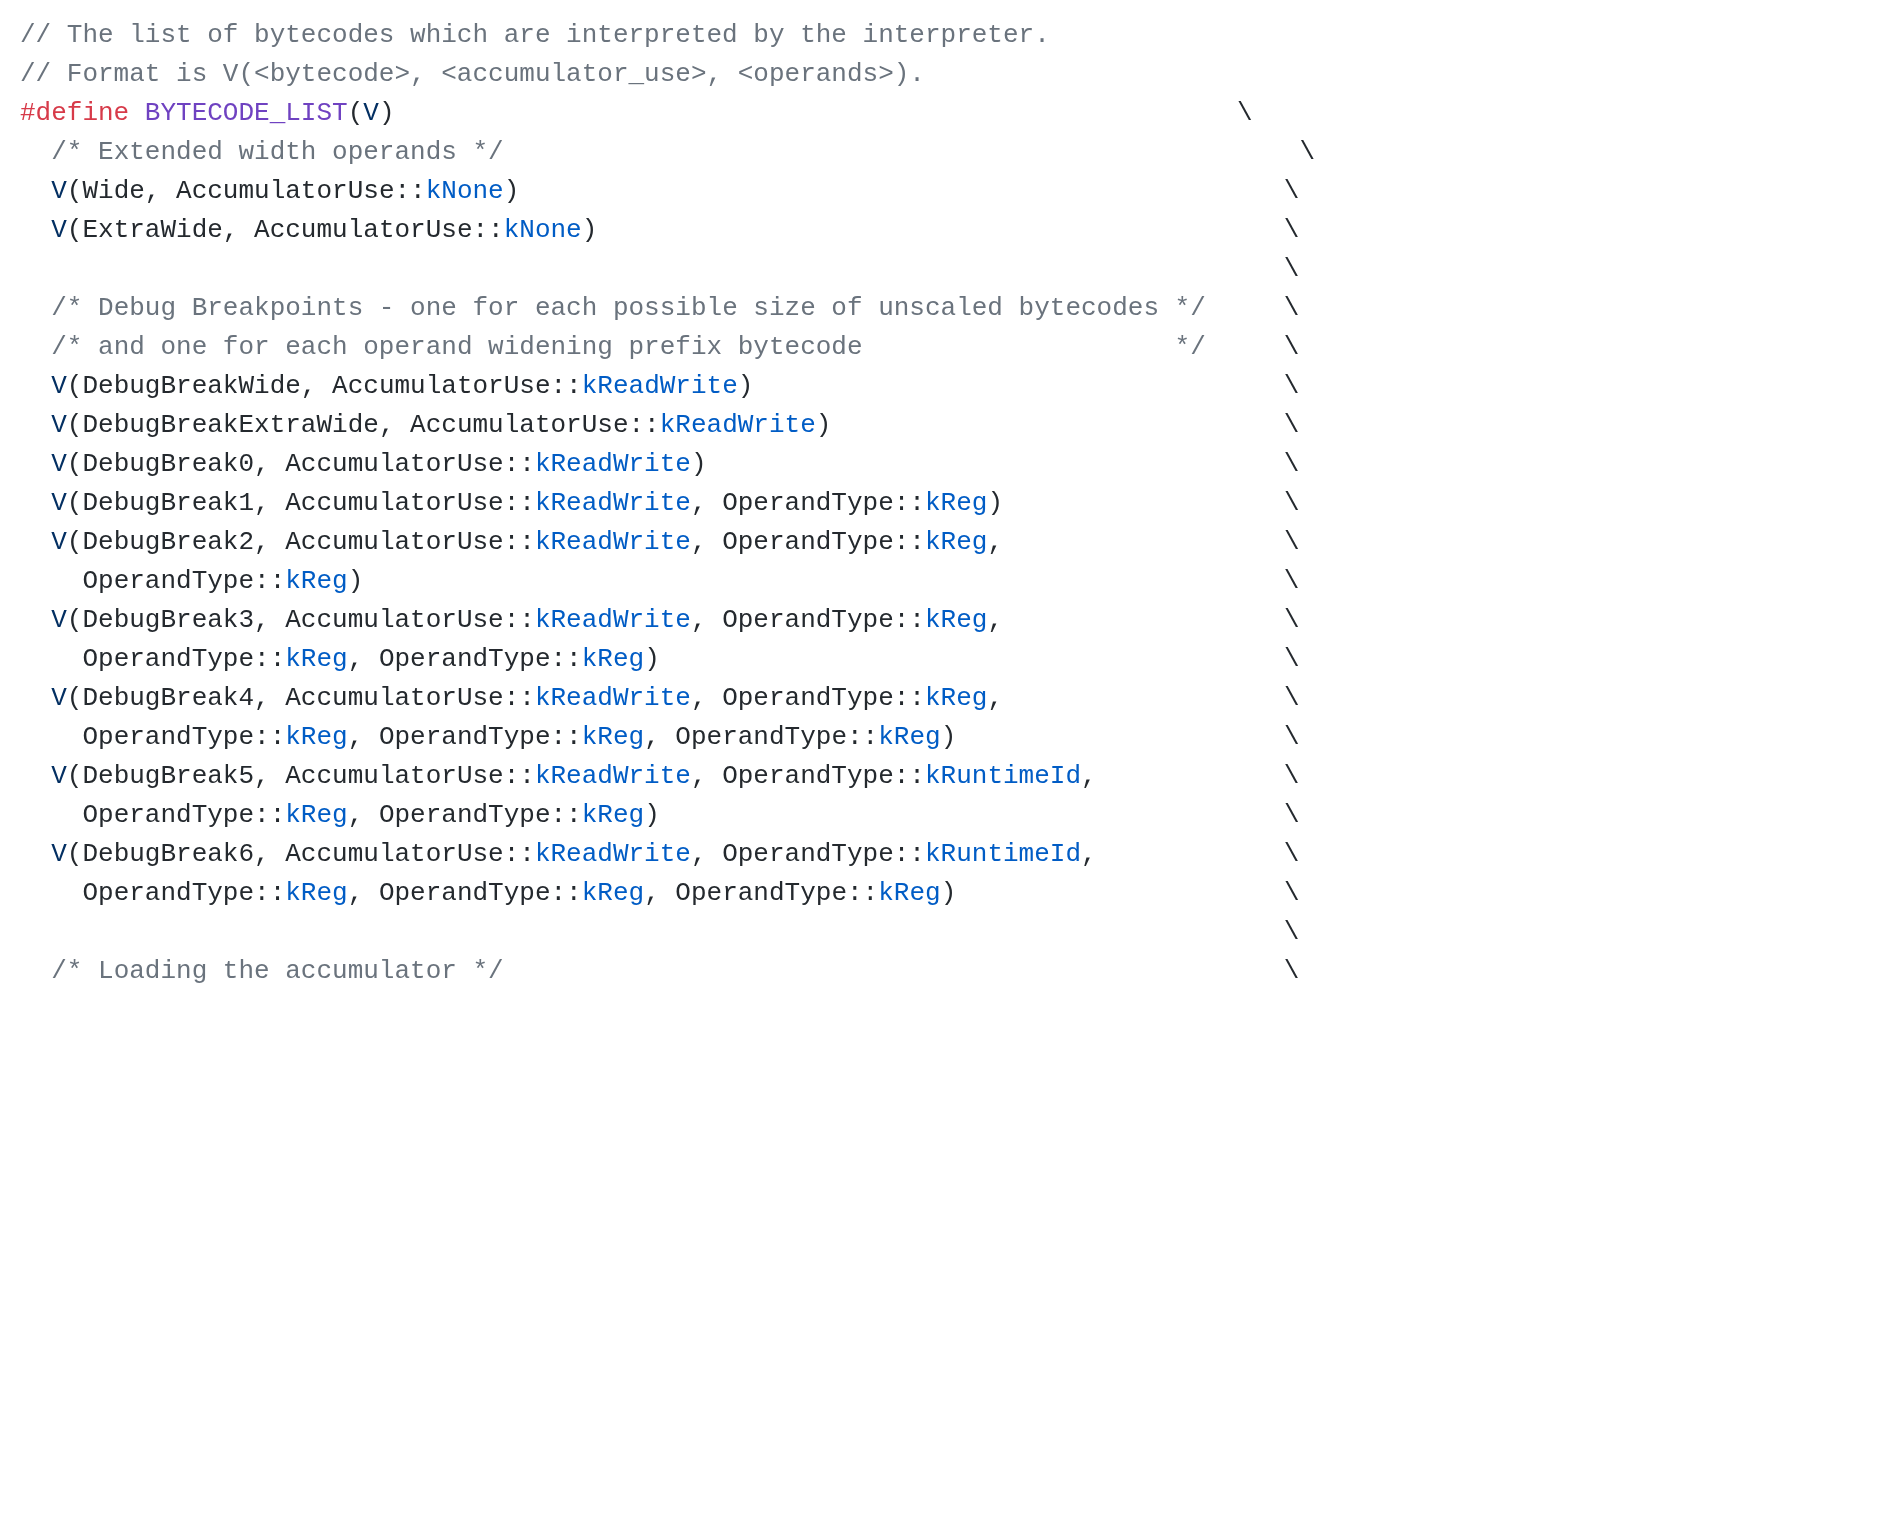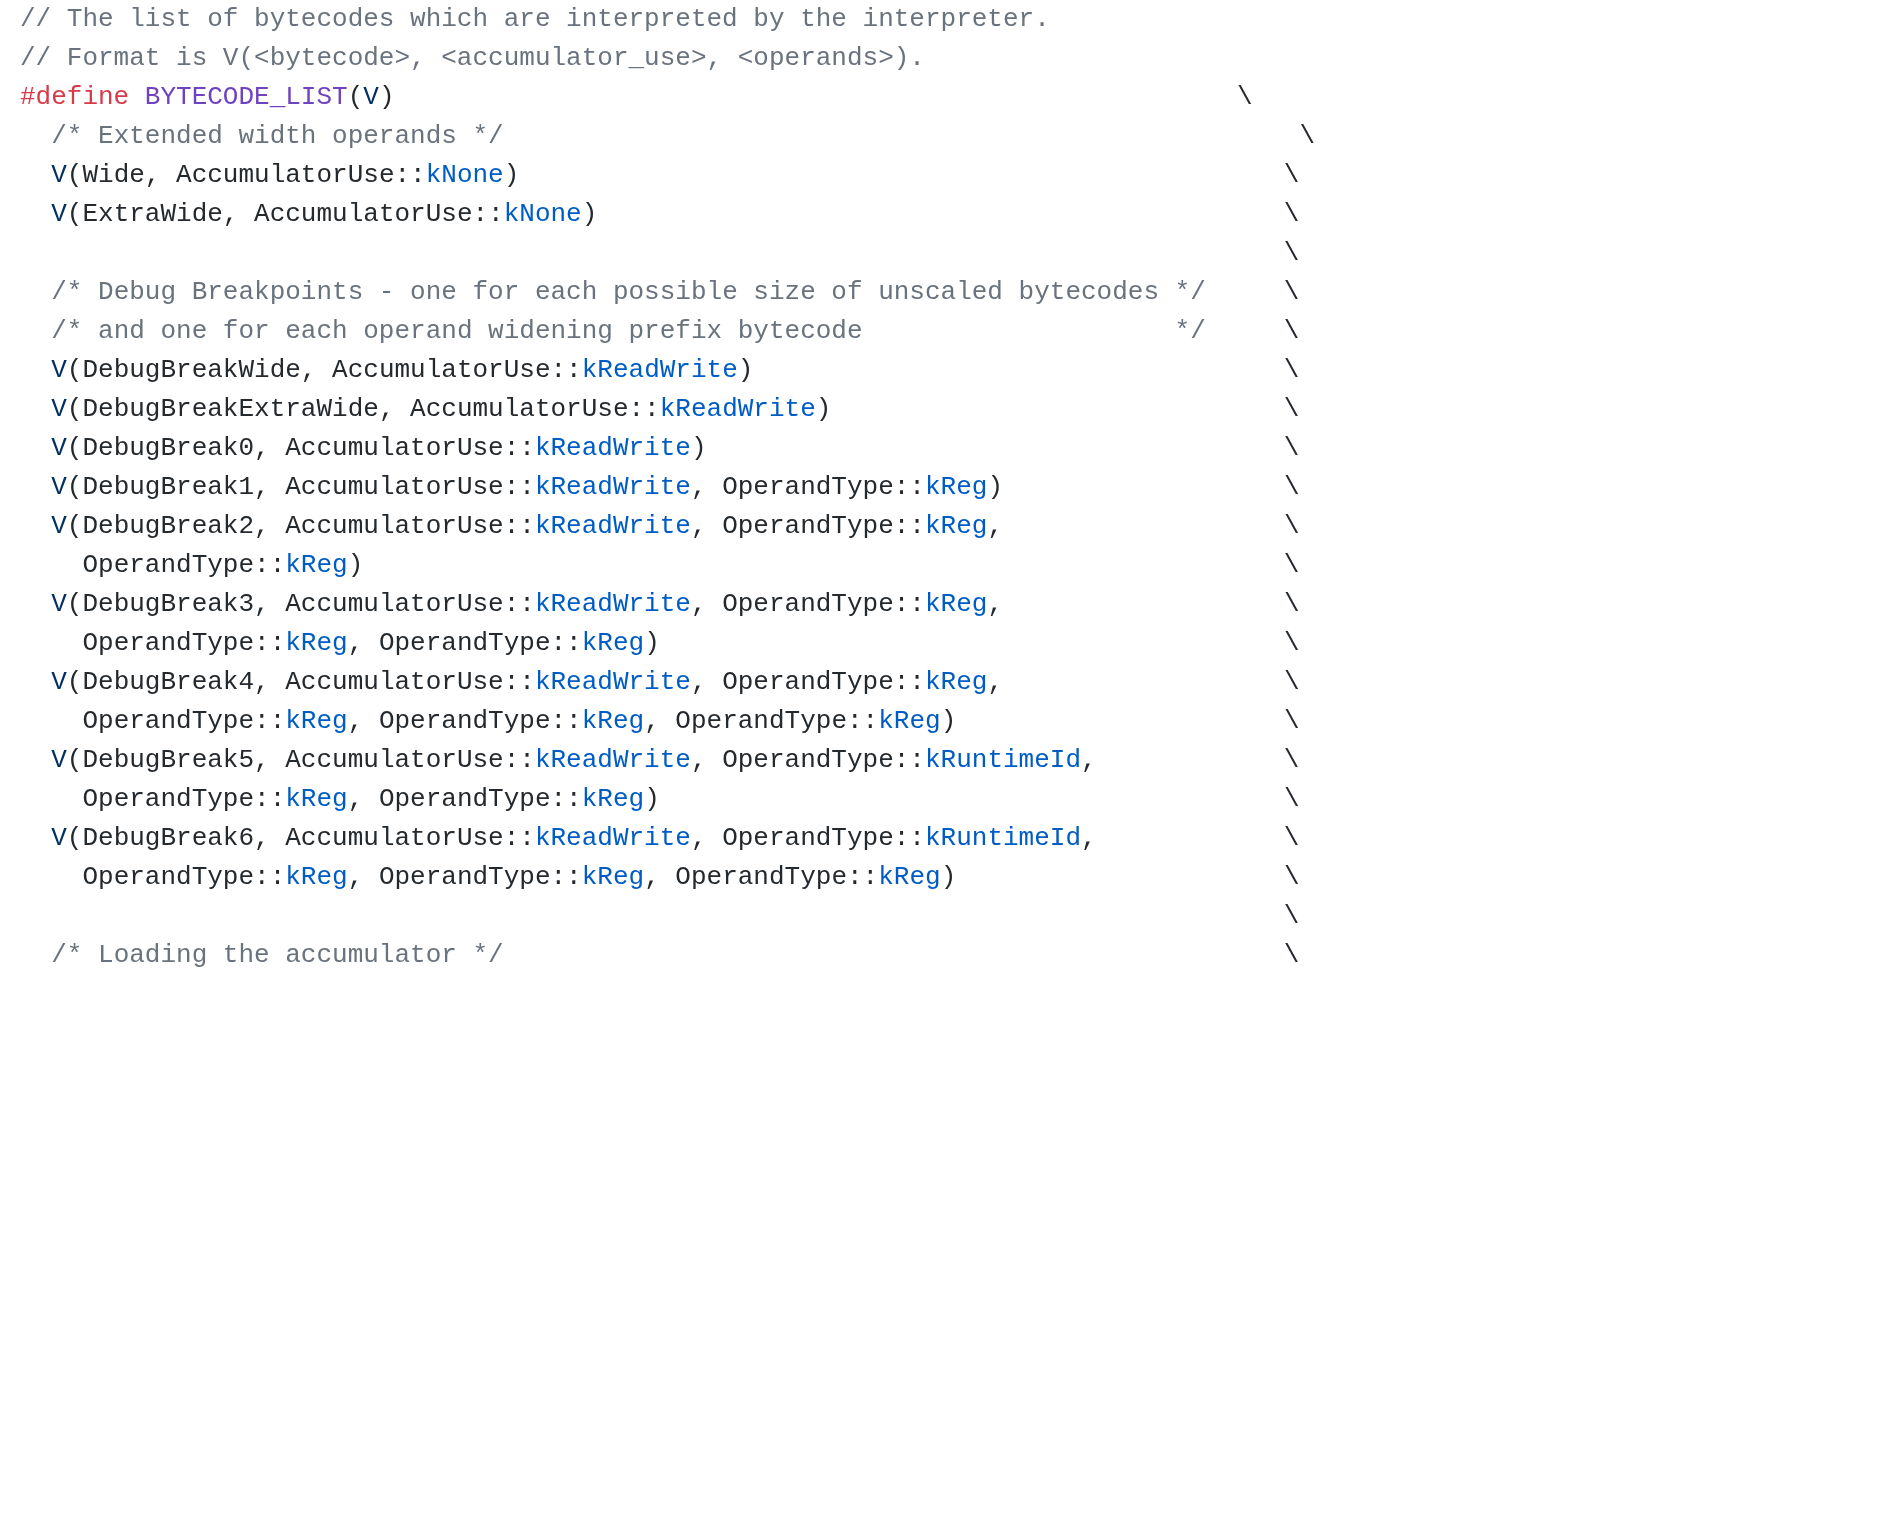--- a/index.html
+++ b/index.html
@@ -2,21 +2,21 @@
 <html><head>
 <meta charset="utf-8">
 <style>
   html, body {
     margin: 0;
     padding: 0;
     background: #ffffff;
   }
   pre.code {
     margin: 0;
-    padding: 0 20px;
+    padding: 16px 20px;
     font-family: "SFMono-Regular", Consolas, "Liberation Mono", Menlo, monospace;
     font-size: 26px;
     line-height: 1.5;
     white-space: pre;
     color: #212121;
   }
   .tok-comment { color: #6a737d; }
   .tok-directive { color: #d73a49; }
   .tok-macro { color: #6f42c1; }
   .tok-identifier { color: #032f62; }

